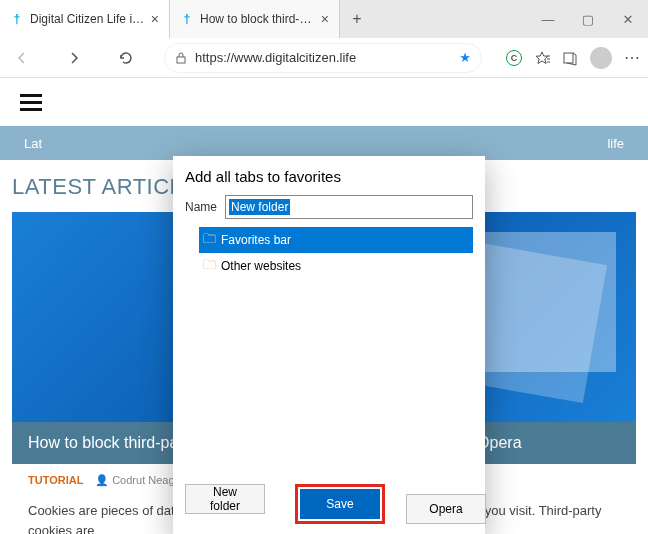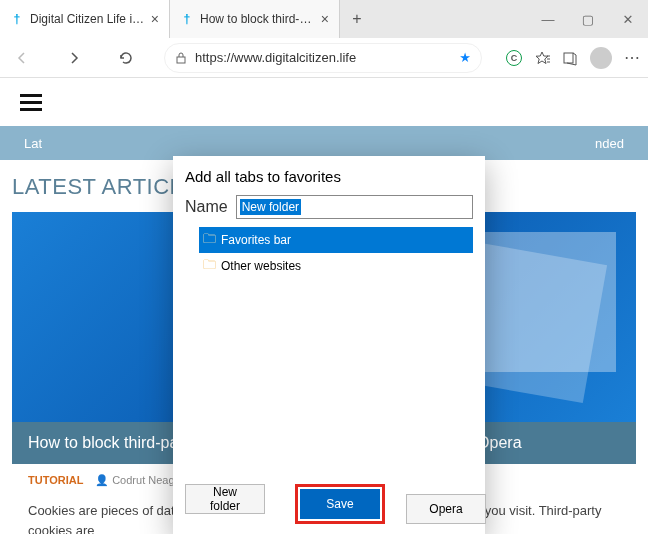--- a/index.html
+++ b/index.html
@@ -46,21 +46,21 @@
 .meta { padding: 10px 16px; font-size: 11px; display: flex; align-items: flex-start; gap: 12px; }
 .meta .tag { color: #d46a1c; font-weight: 600; text-transform: uppercase; }
 .meta .author, .meta .date { color: #888; }
 .body-text { padding: 4px 16px; font-size: 13px; color: #444; line-height: 1.5; }
 
 
 .overlay { position: absolute; inset: 0; }
 .dialog { position: absolute; left: 173px; top: 78px; width: 312px; height: 380px; background: #fff; box-shadow: 0 8px 30px rgba(0,0,0,0.3); display: flex; flex-direction: column; padding: 12px; }
 .dlg-title { font-size: 15px; font-weight: 400; margin-bottom: 10px; }
 .name-row { display: flex; align-items: center; gap: 8px; margin-bottom: 8px; }
-.name-row label { font-size: 16px; color: #333; }
+.name-row label { font-size: 12px; color: #333; }
 .name-sel { background: #0078d4; color: #fff; padding: 1px 2px; }
 .tree { flex: 1; border: none; font-size: 12px; }
 .tree-item { display: flex; align-items: center; gap: 5px; padding: 2px 4px; margin-left: 14px; }
 .tree-item.sel { background: #0078d4; color: #fff; }
 .folder-icon { color: #f0b756; font-size: 13px; }
 .tree-item.sel .folder-icon { color: #ffe9b8; }
 .dlg-buttons { display: flex; gap: 10px; margin-top: 10px; justify-content: space-between; }
 .dlg-btn { height: 30px; padding: 0 16px; font-size: 12px; border: 1px solid #bbb; background: #f5f5f5; min-width: 80px; cursor: pointer; }
 .dlg-btn.save { background: #0067c0; color: #fff; border: 1px solid #0067c0; }
 .save-wrap { border: 3px solid #e3261e; padding: 2px; }
@@ -145,21 +145,21 @@
 <div class="page">
   <div class="site-header">
     <div class="hamburger">
         <span></span>
         <span></span>
         <span></span>
       </div>
   </div>
   <div class="blue-strip">
     <span>Lat</span>
-    <span class="r">nded</span>
+    <span class="r">life</span>
   </div>
   <div class="latest">LATEST ARTICLE</div>
   <div class="article-card">
     <div class="hero"></div>
     <div class="hero-title">How to block third-party cookies in Chrome, Firefox, Edge, and Opera</div>
     <div class="meta">
       <span class="tag">TUTORIAL</span>
       <span class="author">👤 <span>Codrut Neagu</span></span>
       <span class="date">🕒 <span>04.19.2021</span></span>
     </div>

